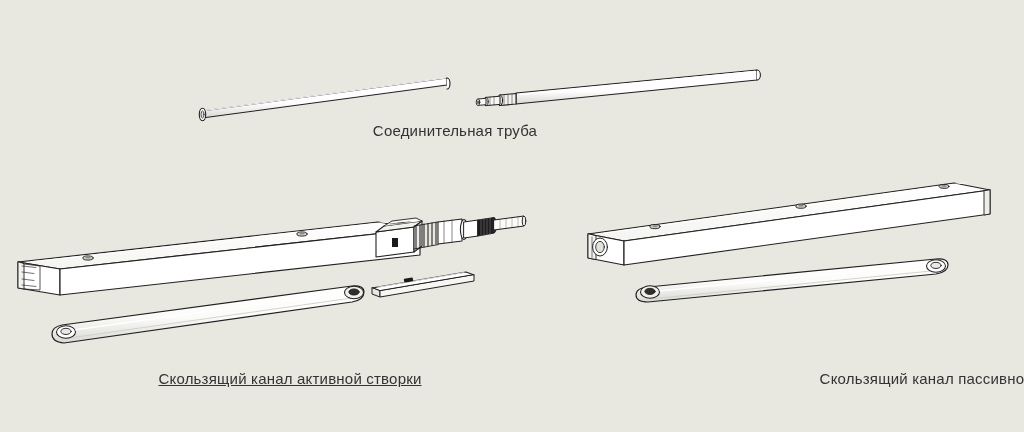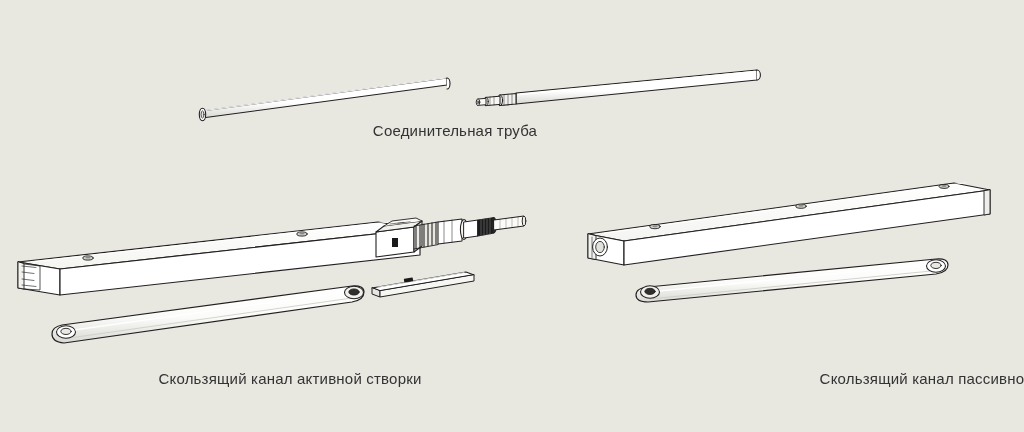--- a/index.html
+++ b/index.html
@@ -31,21 +31,21 @@
   .caption {
     position: absolute;
     color: #333333;
     font-family: "Liberation Sans", sans-serif;
     font-size: 15px;
     letter-spacing: 0.2px;
     white-space: nowrap;
     text-align: center;
   }
   #cap-tube   { left: 0;   top: 122px; width: 910px; }
-  #cap-active { left: 0;   top: 370px; width: 580px; }
+  #cap-active { left: 0;   top: 370px; width: 580px; text-decoration: underline; }
   #cap-pass   { left: 444px; top: 370px; width: 1024px; }
 </style>
 </head>
 <body>
 
 <div id="stage">
 
   <svg class="art" viewBox="0 0 1024 432">
     <defs>
       <linearGradient id="tubeShade" x1="0" y1="0" x2="0" y2="1">

